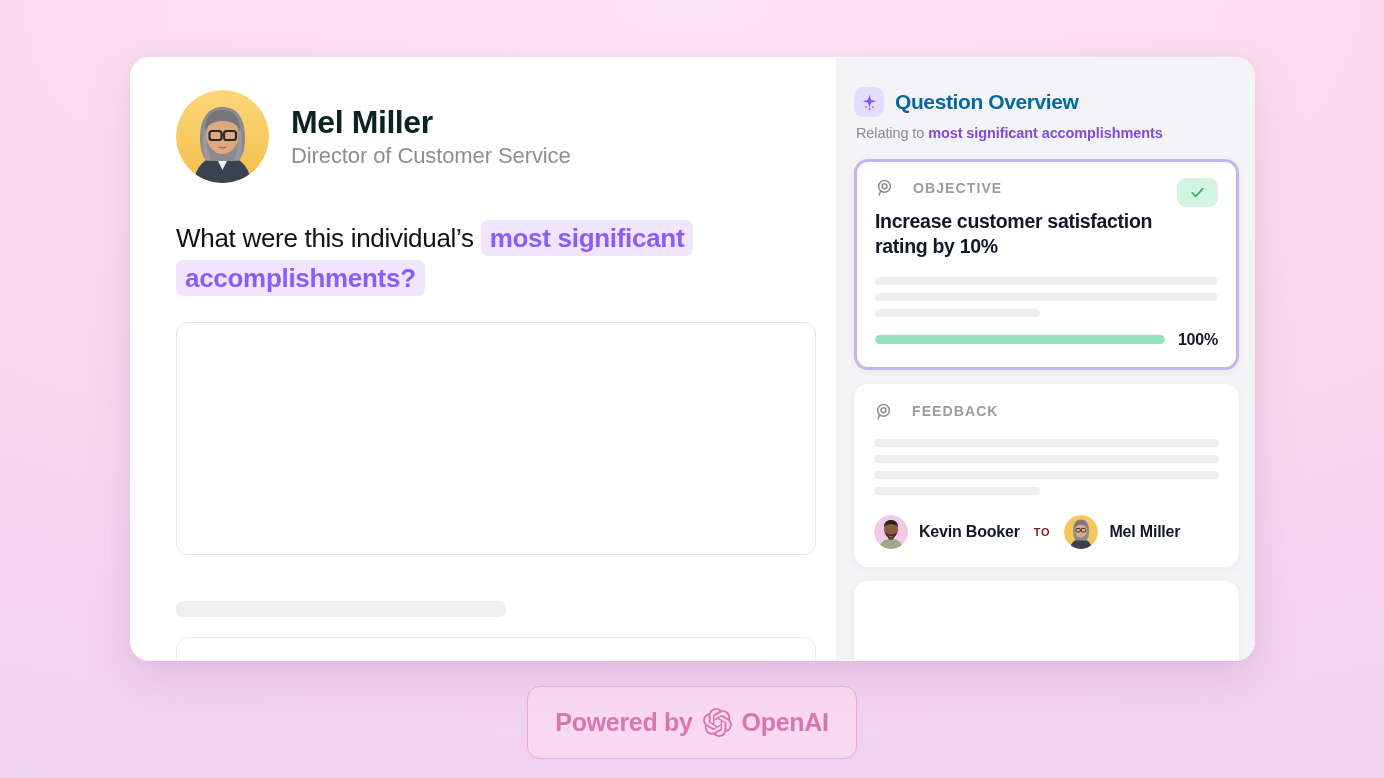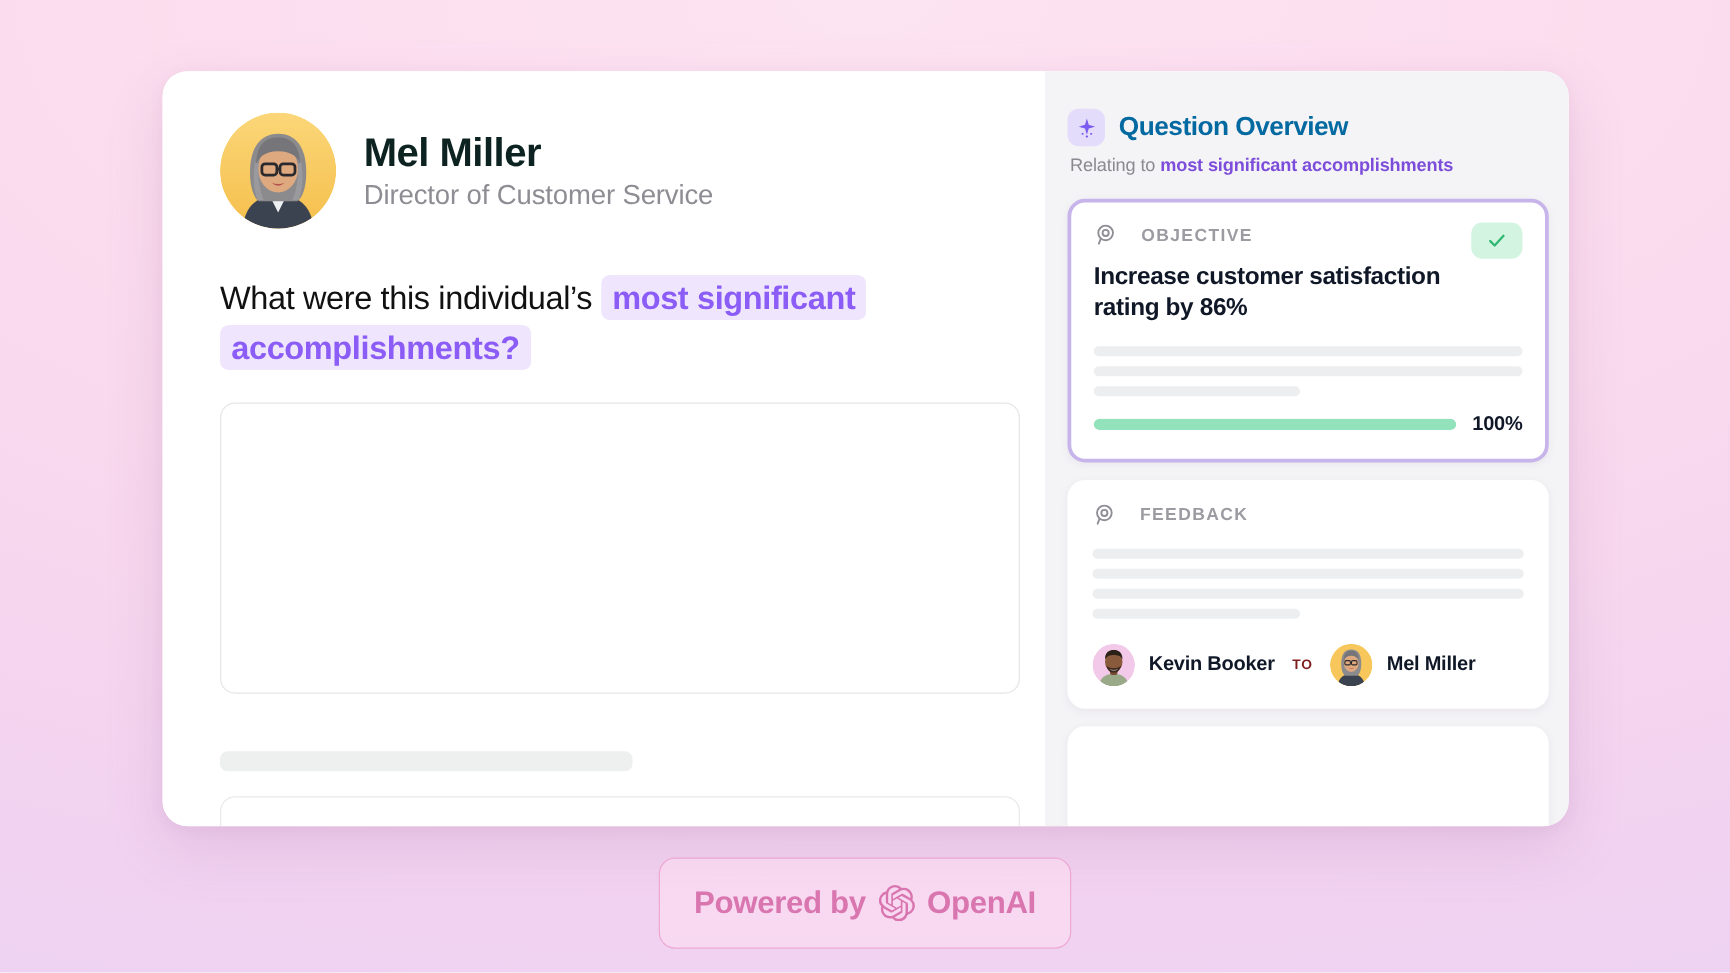--- a/index.html
+++ b/index.html
@@ -370,21 +370,21 @@
         </svg>
         <span class="card-label">OBJECTIVE</span>
       </div>
 
       <div class="check-badge">
         <svg width="17" height="17" viewBox="0 0 24 24" fill="none" stroke="#2eb872" stroke-width="2.6" stroke-linecap="round" stroke-linejoin="round">
           <path d="M4.5 12.5 L9.5 17.5 L19.5 6.5"></path>
         </svg>
       </div>
 
-      <div class="obj-title">Increase customer satisfaction rating by 86%</div>
+      <div class="obj-title">Increase customer satisfaction rating by 10%</div>
 
       <div class="sk-lines">
         <div class="sk w100"></div>
         <div class="sk w100"></div>
         <div class="sk w48"></div>
       </div>
 
       <div class="progress-row">
         <div class="progress-track">
           <div class="progress-fill" id="progress-fill" style="width: 100%;"></div>

